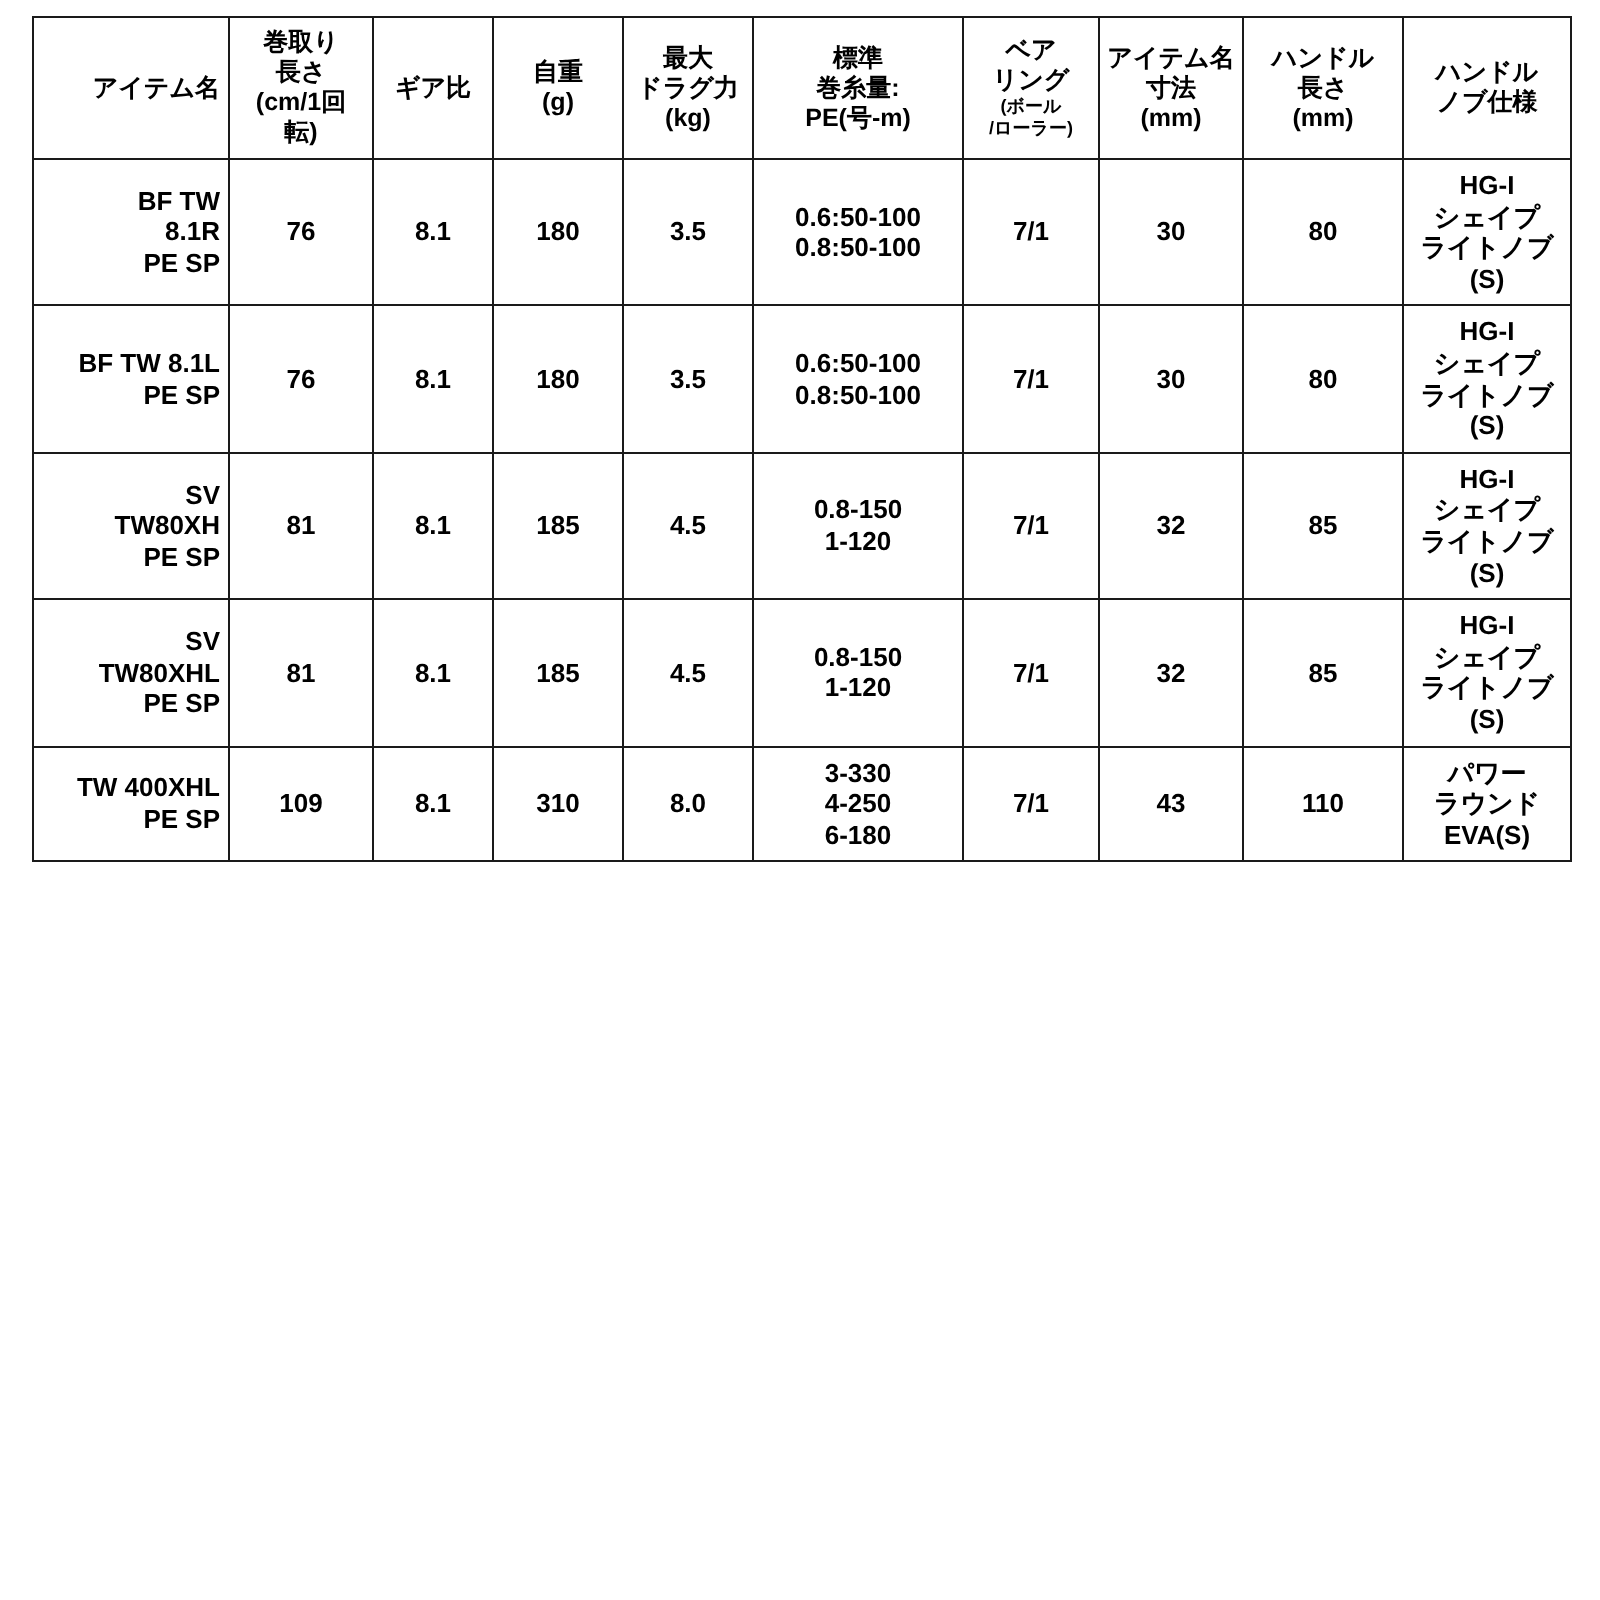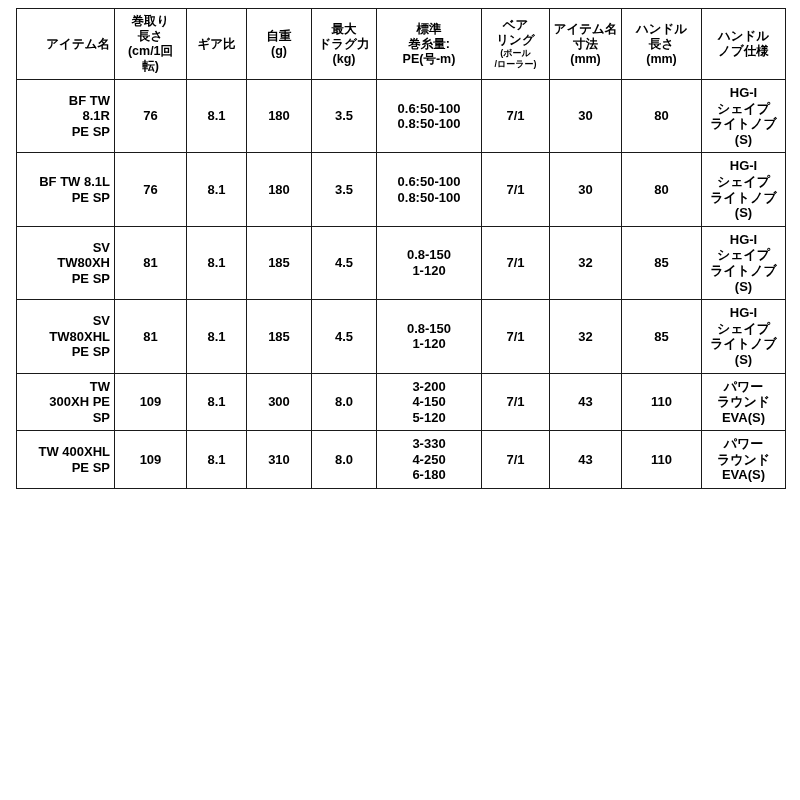--- a/index.html
+++ b/index.html
@@ -163,38 +163,20 @@
 1-120</td>
           <td>7/1</td>
           <td>32</td>
           <td>85</td>
           <td>HG-I
 シェイプ
 ライトノブ
 (S)</td>
         </tr>
         <tr>
-          <td class="first">TW
-300XH PE
-SP</td>
-          <td>109</td>
-          <td>8.1</td>
-          <td>300</td>
-          <td>8.0</td>
-          <td>3-200
-4-150
-5-120</td>
-          <td>7/1</td>
-          <td>43</td>
-          <td>110</td>
-          <td>パワー
-ラウンド
-EVA(S)</td>
-        </tr>
-        <tr>
           <td class="first">TW 400XHL
 PE SP</td>
           <td>109</td>
           <td>8.1</td>
           <td>310</td>
           <td>8.0</td>
           <td>3-330
 4-250
 6-180</td>
           <td>7/1</td>

